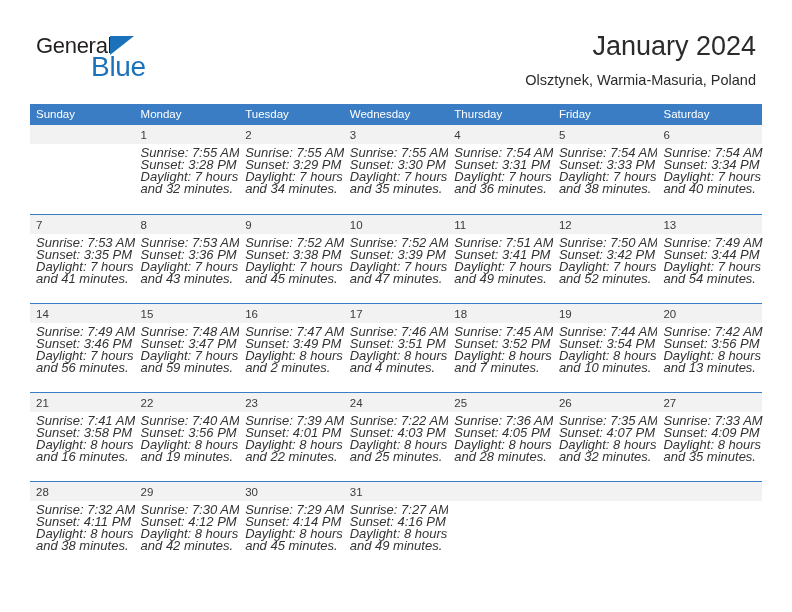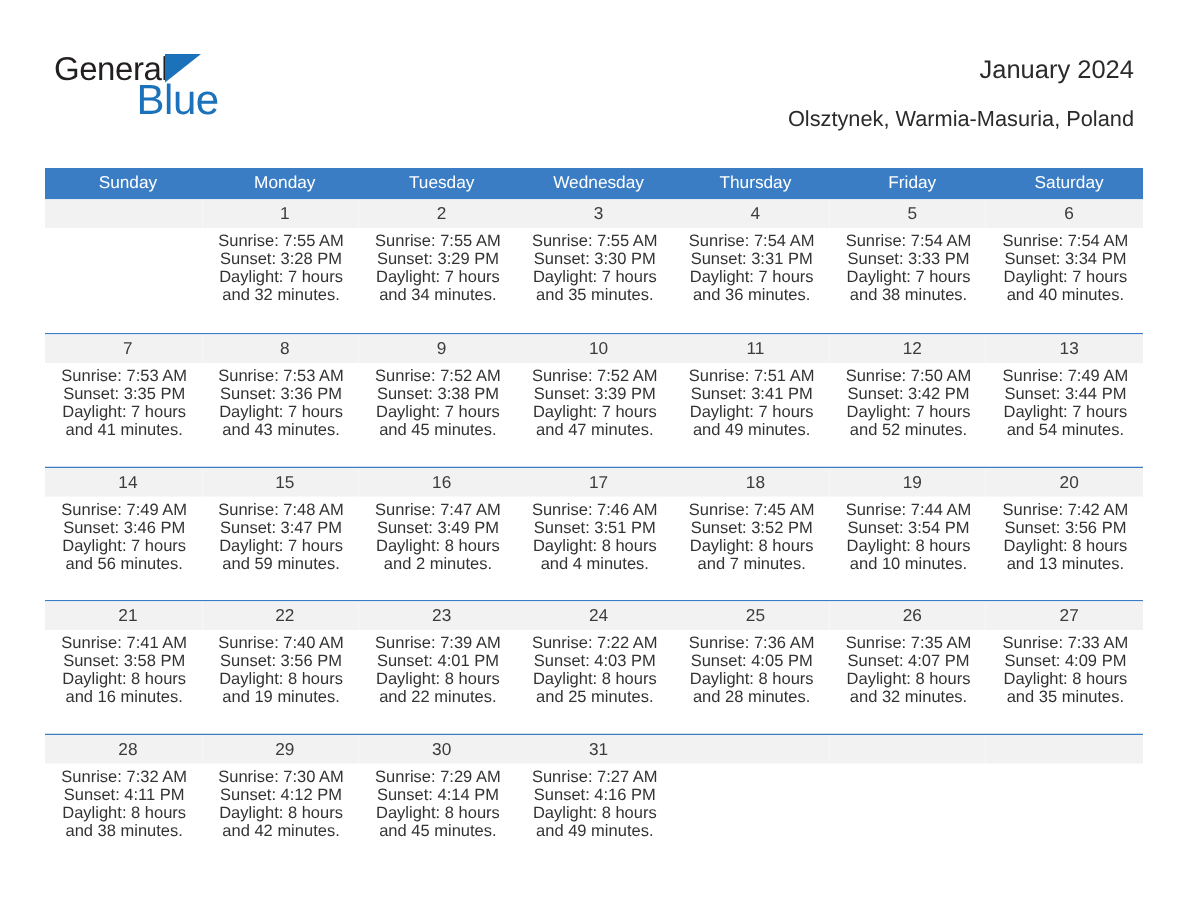--- a/index.html
+++ b/index.html
@@ -68,41 +68,40 @@
     white-space: nowrap;
   }
 
   .title-block {
     position: absolute;
     right: 36px;
     top: 30px;
     text-align: right;
   }
   .cal-title {
-    font-size: 17px;
+    font-size: 27px;
     color: #2b2b2b;
     line-height: 33px;
     white-space: nowrap;
   }
   .cal-subtitle {
     margin-top: 8px;
     font-size: 14.5px;
     color: #2b2b2b;
     line-height: 18px;
     white-space: nowrap;
     text-align: center;
   }
 
   
   .calendar {
     position: absolute;
     left: 30px;
-    top: 112px;
+    top: 104px;
     width: 732px;
-    text-align: center;
   }
 
   .weekdays {
     display: flex;
     background: #3a7dc4;
     height: 21px;
   }
   .weekday {
     flex: 1 1 0;
     box-sizing: border-box;
@@ -139,23 +138,24 @@
     font-size: 11.5px;
     line-height: 16px;
     color: #3b3b3b;
   }
   .day.empty .day-number {
     background: #f2f2f2;
   }
 
   .day-info {
     padding: 3px 5px 0 6px;
-    font-size: 11px;
+    font-size: 13px;
     line-height: 12.1px;
     color: #333333;
+    font-style: italic;
   }
   .day-info div {
     white-space: nowrap;
   }
 </style>
 </head>
 <body>
 
 <div class="page">
 

